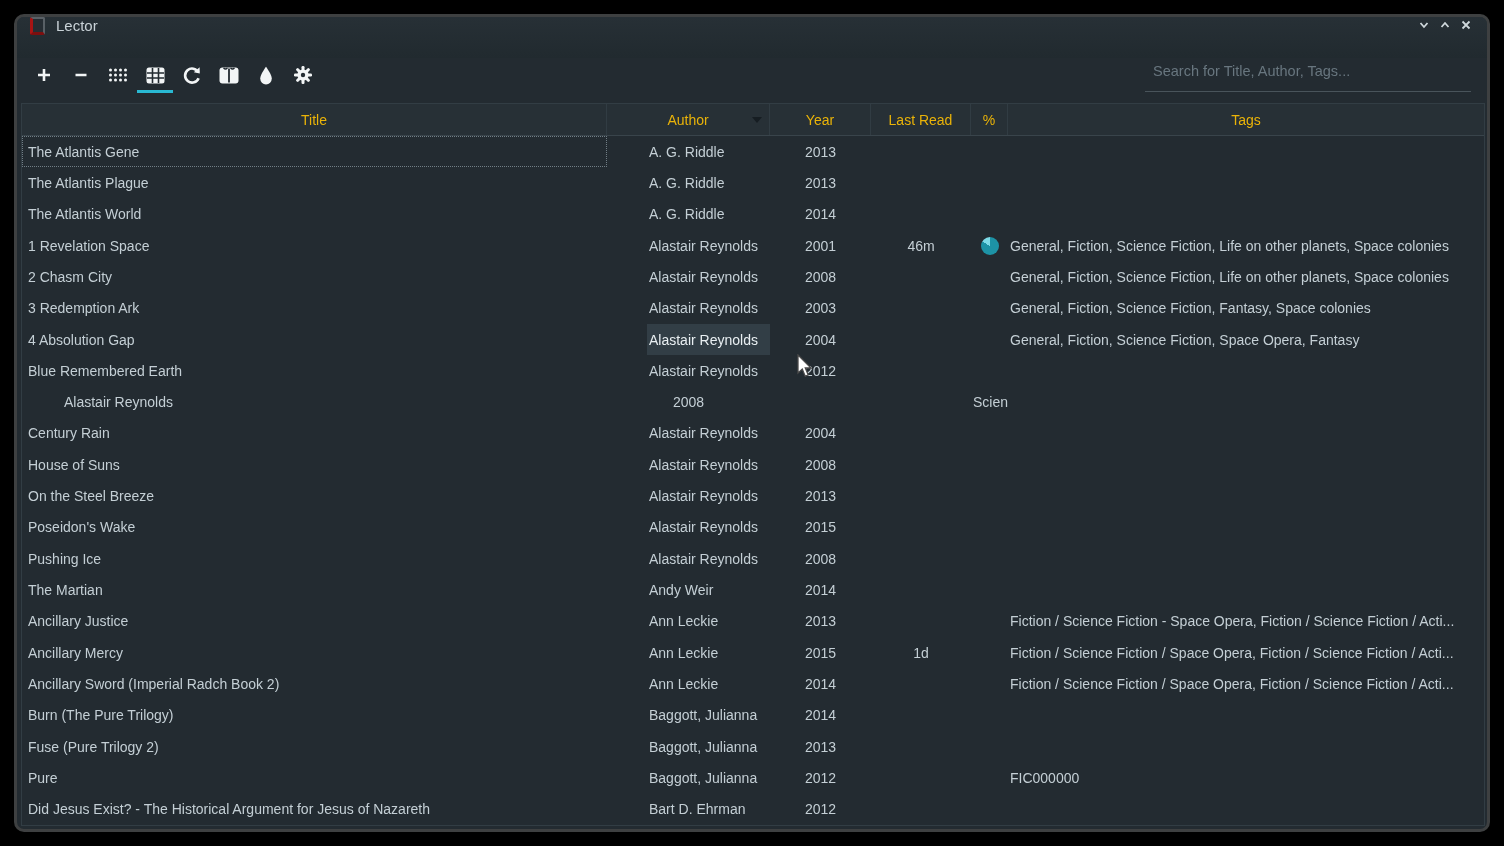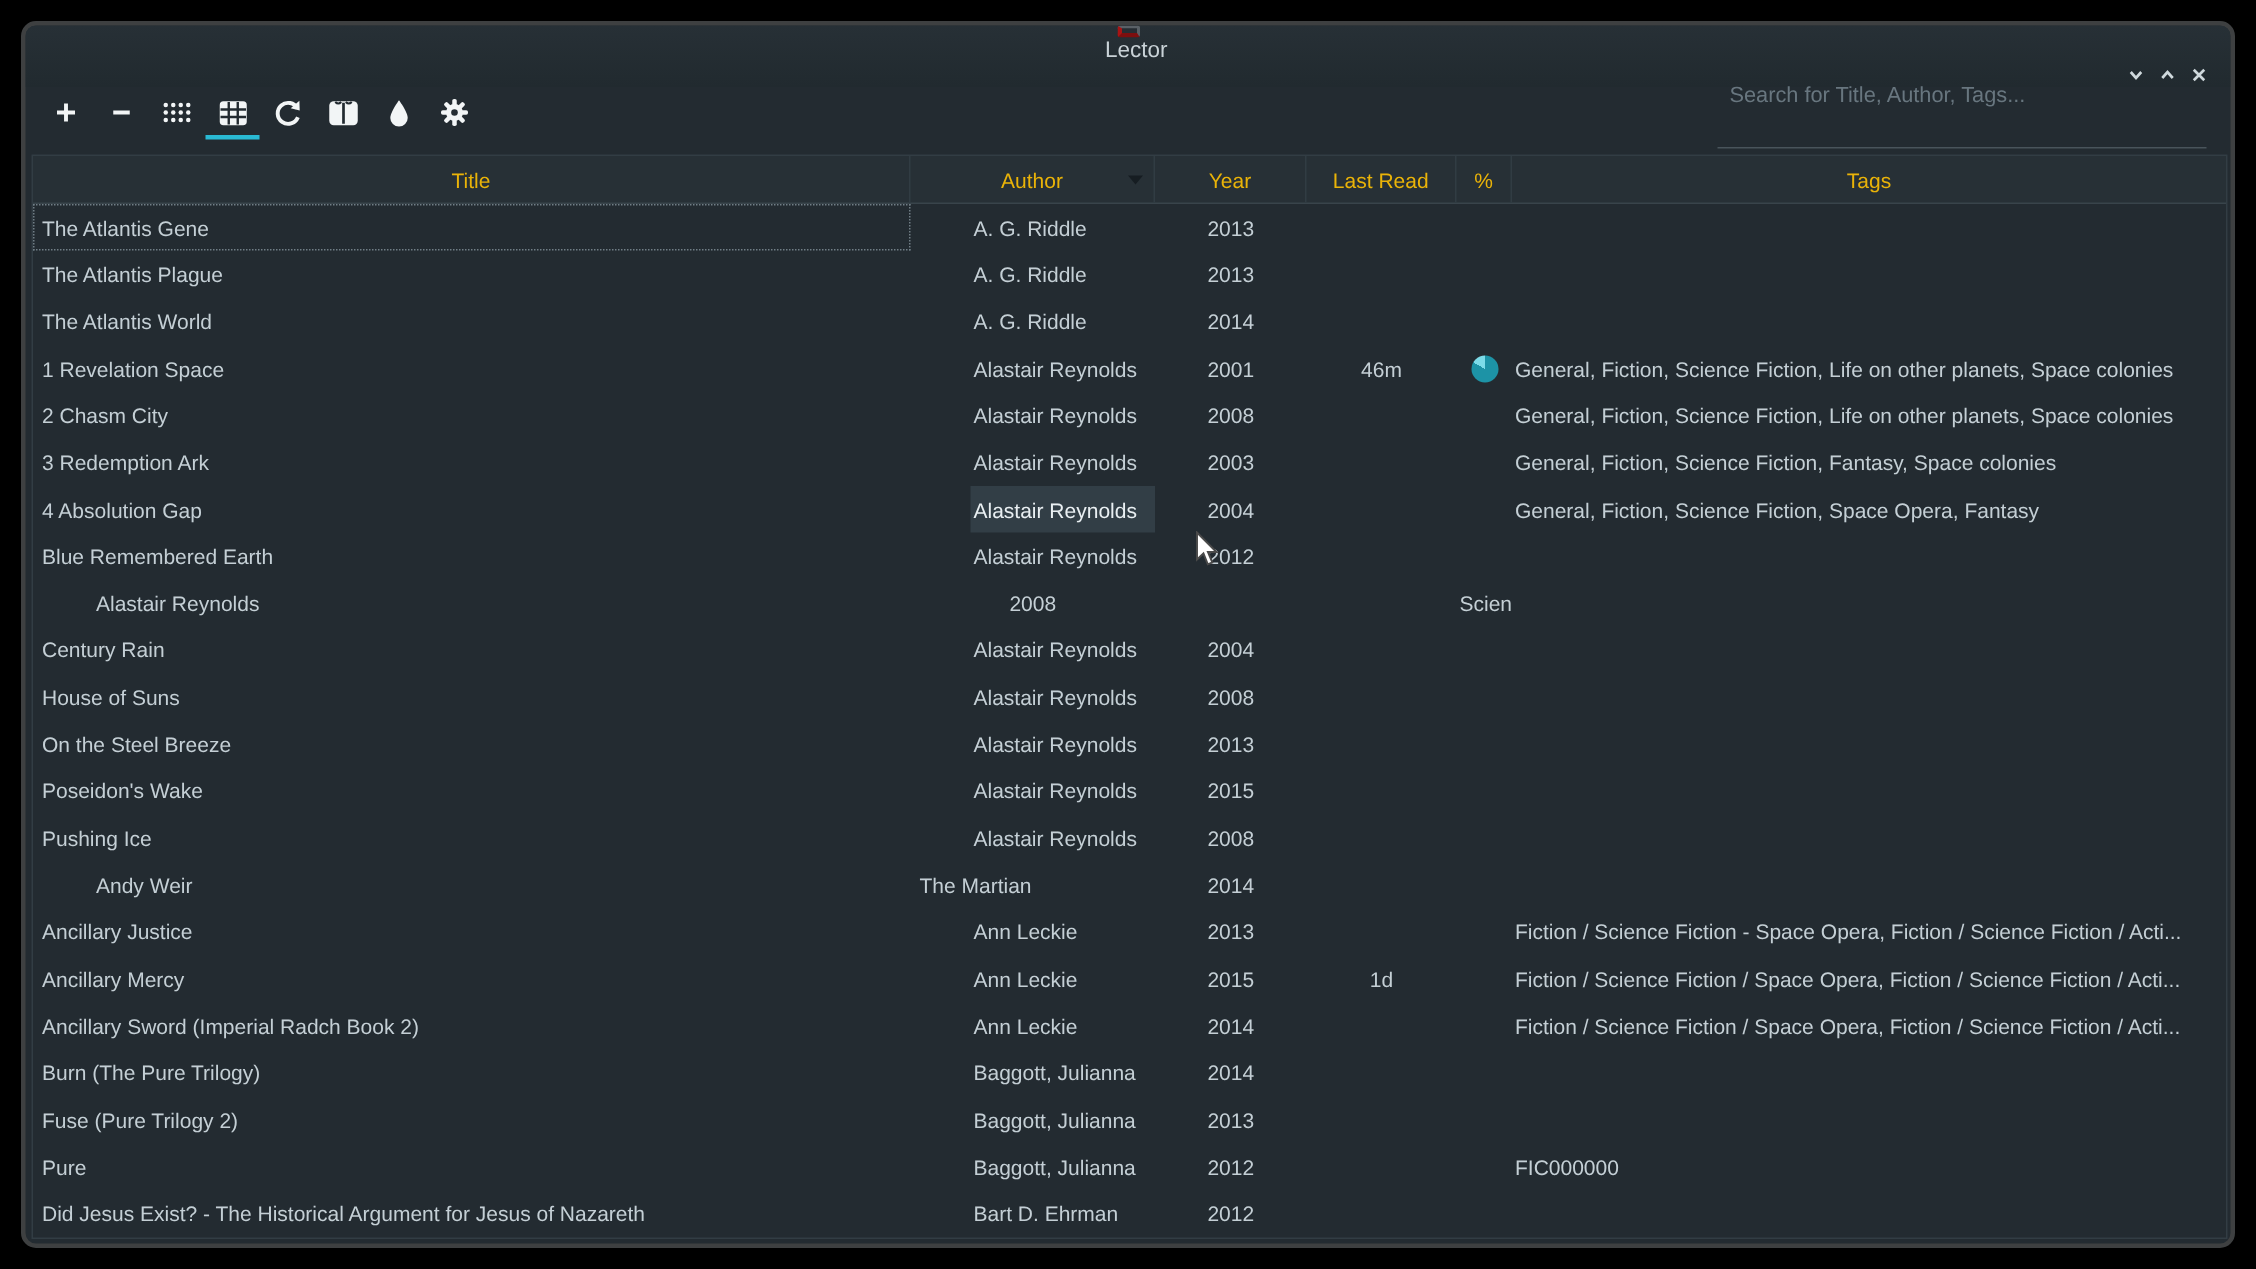--- a/index.html
+++ b/index.html
@@ -7,22 +7,22 @@
     width: 1504px; height: 846px; position: relative; overflow: hidden;
     background: #000; font-family: "Liberation Sans", sans-serif;
   }
   .window {
     position: absolute; left: 14px; top: 14px; width: 1476px; height: 818px;
     background: #232b31; border: 3px solid #3e4041; border-radius: 10px;
     overflow: hidden; box-shadow: 0 3px 14px rgba(0,0,0,.85);
   }
   
   .titlebar {
-    height: 41px; display: flex; align-items: center;
-    padding: 0 13px 0 13px; background: linear-gradient(#273036, #212a2f); flex-direction: column;
+    height: 41px; display: flex; 
+    padding: 0 13px 0 13px; background: linear-gradient(#273036, #212a2f);
   }
   .app-icon {
     width: 15px; height: 18px; border-radius: 2px; background: #262d33;
     border: 2px solid #596066; border-left: 3px solid #a81414; border-bottom: 3px solid #7c0f0f;
   }
   .title-text { margin-left: 11px; color: #c9d2d7; font-size: 15px; }
   .win-controls { margin-left: auto; display: flex; gap: 5px; }
   .win-btn { width: 16px; height: 16px; display: flex; align-items: center; justify-content: center; cursor: default; }
   .win-btn svg { display: block; }
   
@@ -30,21 +30,21 @@
   .tool-btn { width: 26px; height: 26px; margin-right: 11px; position: relative;
     display: flex; align-items: center; justify-content: center; }
   .tool-btn.active::after {
     content: ""; position: absolute; left: -5px; right: -5px; bottom: -5px;
     height: 3px; background: #29b9d3;
   }
   .search-wrap { margin-left: auto; width: 326px; margin-right: 6px; }
   .search-input {
     width: 100%; background: transparent; border: none; outline: none;
     border-bottom: 1px solid #49545b; color: #a3a3a3; font-size: 14.5px;
-    padding: 4px 6px 26px 8px; font-family: "Liberation Sans", sans-serif;
+    padding: 4px 6px 12px 8px; font-family: "Liberation Sans", sans-serif;
   }
   .search-input::placeholder { color: #68767f; opacity: 1; }
   
   .table {
     position: absolute; left: 4px; top: 86px; width: 1464px; height: 723px;
     border: 1px solid #323d44; background: #232b31;
   }
   .thead {
     display: grid; grid-template-columns: 585px 163px 101px 100px 37px 1fr;
     height: 32px; background: #273036; border-bottom: 1px solid #39444b;
@@ -302,22 +302,22 @@
         </div>
         <div class="tr">
           <div class="td title">Pushing Ice</div>
           <div class="td author">Alastair Reynolds</div>
           <div class="td year">2008</div>
           <div class="td last"></div>
           <div class="td pct"></div>
           <div class="td tags"></div>
         </div>
         <div class="tr">
+          <div class="td title">The Martian</div>
           <div class="td author">Andy Weir</div>
-          <div class="td title">The Martian</div>
           <div class="td year">2014</div>
           <div class="td last"></div>
           <div class="td pct"></div>
           <div class="td tags"></div>
         </div>
         <div class="tr">
           <div class="td title">Ancillary Justice</div>
           <div class="td author">Ann Leckie</div>
           <div class="td year">2013</div>
           <div class="td last"></div>

